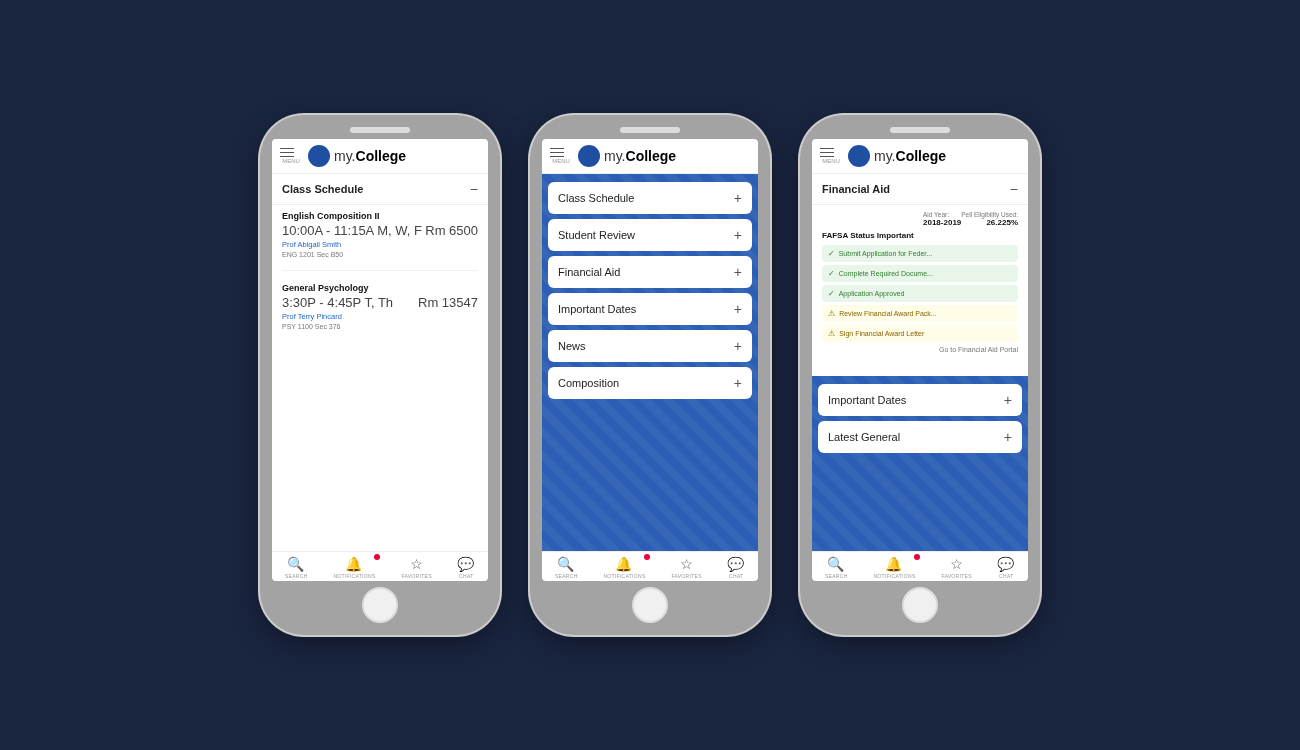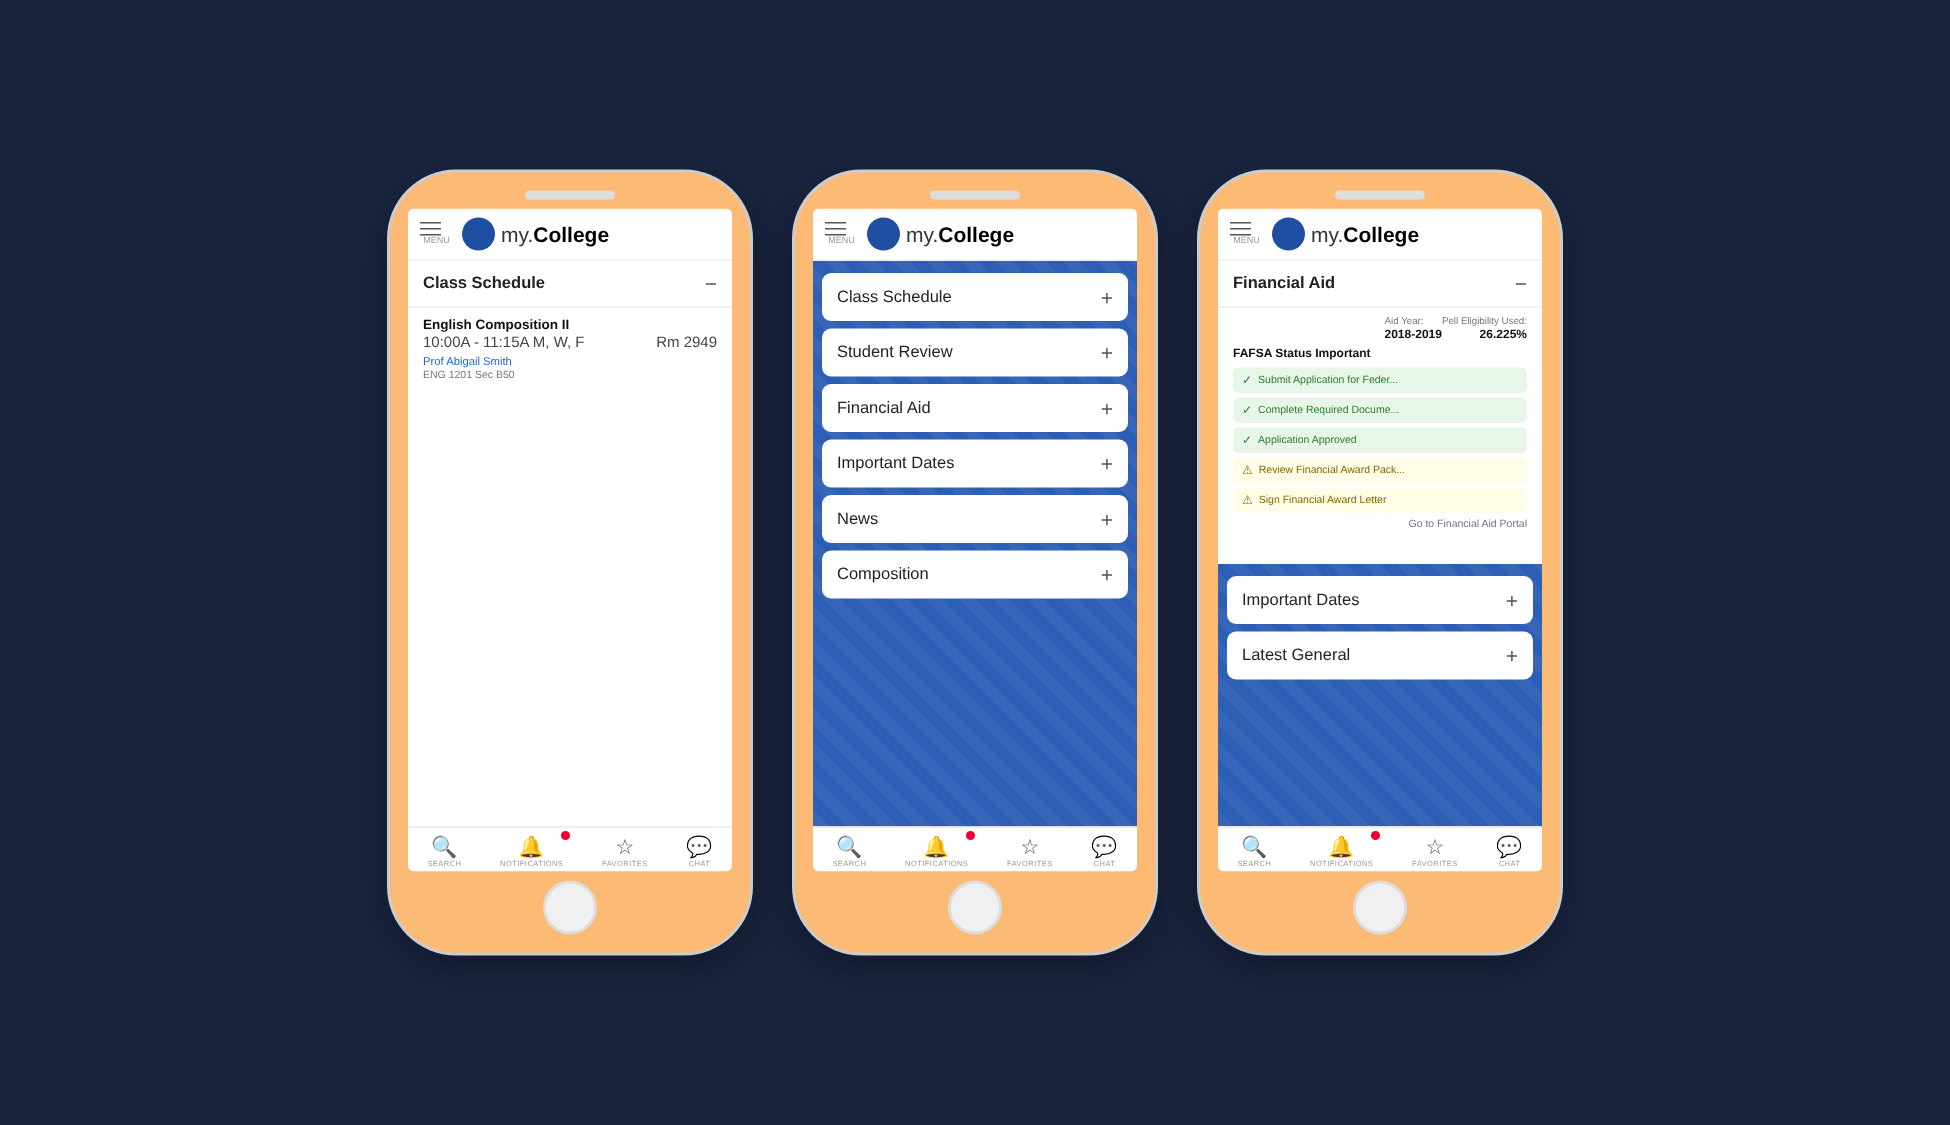--- a/index.html
+++ b/index.html
@@ -17,21 +17,21 @@
       background: #1a2540;
       width: 1300px;
       height: 750px;
       display: flex;
       justify-content: center;
       align-items: center;
       gap: 30px;
     }
     
     .phone {
-      background: #fdba74;
+      background: #a3a3a3;
       border-radius: 44px;
       width: 240px;
       height: 520px;
       padding: 12px;
       box-shadow: 0 0 0 2px #ccc, 0 8px 30px rgba(0,0,0,0.4);
       display: flex;
       flex-direction: column;
       position: relative;
       overflow: hidden;
     }
@@ -215,21 +215,21 @@
     .class-item:last-child {
       border-bottom: none;
     }
     .class-name {
       font-size: 9px;
       font-weight: 700;
       color: #111;
       margin-bottom: 2px;
     }
     .class-time {
-      font-size: 10px;
+      font-size: 13px;
       color: #444;
       margin-bottom: 2px;
       display: flex;
       justify-content: space-between;
     }
     .class-prof {
       font-size: 7.5px;
       color: #1e66c8;
       margin-bottom: 2px;
       cursor: pointer;
@@ -359,24 +359,33 @@
         <span class="schedule-title">Class Schedule</span>
         <span class="schedule-minus">−</span>
       </div>
 
       <div class="schedule-content">
 
       <div class="class-item">
     <div class="class-name">English Composition II</div>
     <div class="class-time">
       <span>10:00A - 11:15A  M, W, F</span>
-      <span>Rm 2949</span>
+      <span>Rm 6500</span>
     </div>
     <div class="class-prof">Prof Abigail Smith</div>
     <div class="class-code">ENG 1201   Sec B50</div>
+  </div>
+          <div class="class-item">
+    <div class="class-name">General Psychology</div>
+    <div class="class-time">
+      <span>3:30P - 4:45P  T, Th</span>
+      <span>Rm 13547</span>
+    </div>
+    <div class="class-prof">Prof Terry Pincard</div>
+    <div class="class-code">PSY 1100   Sec 376</div>
   </div>
         </div>
 
       <div class="bottom-nav">
         <div class="nav-item">
           <span class="nav-icon">🔍</span>
           <span class="nav-label">SEARCH</span>
         </div>
         <div class="nav-item">
           <span class="nav-icon">🔔</span>

